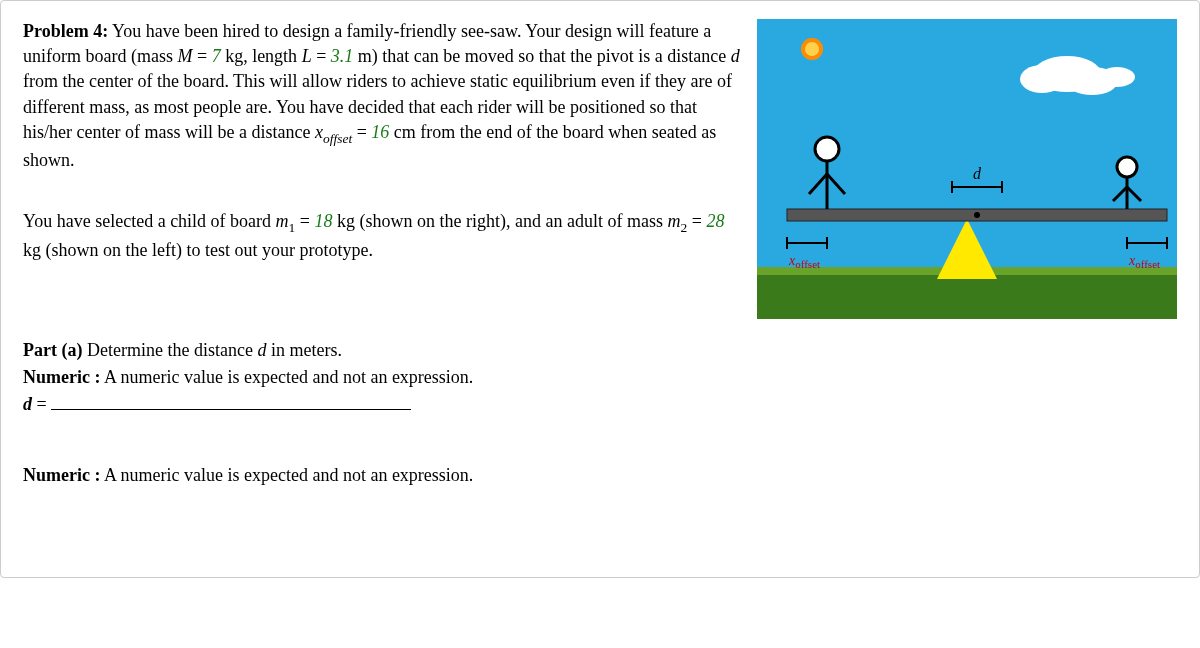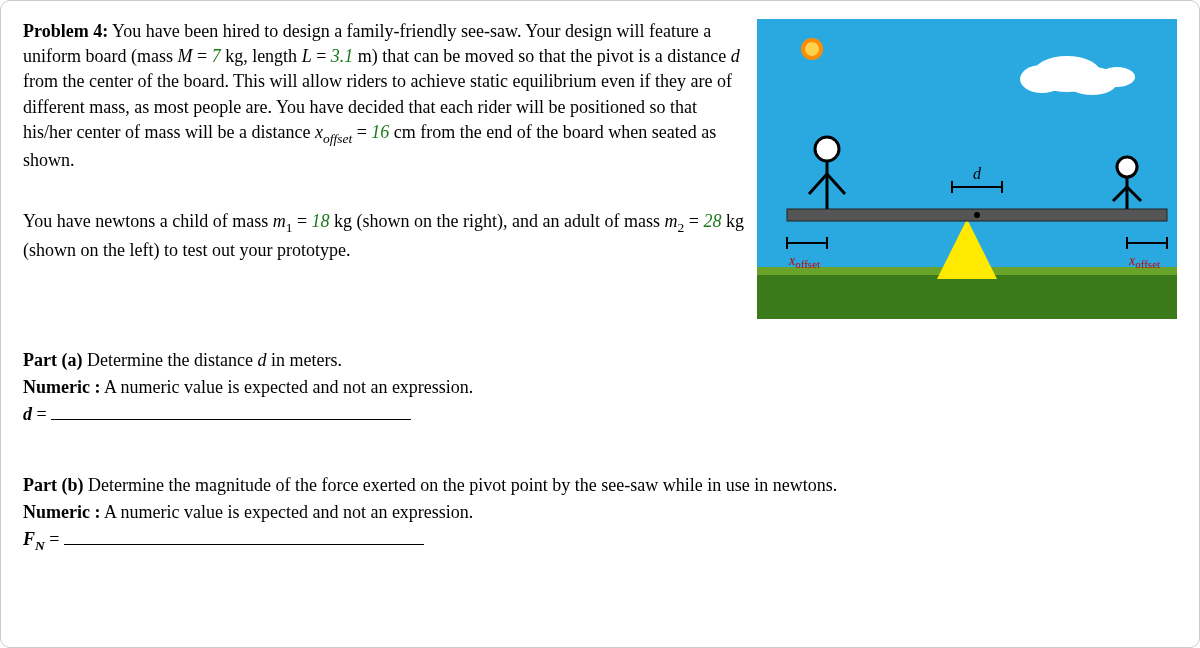--- a/index.html
+++ b/index.html
@@ -5,24 +5,24 @@
   body {
     font-family: 'Times New Roman', Times, serif;
     font-size: 18px;
     color: #000;
     margin: 0;
     padding: 0;
     background: #fff;
   }
   .page {
     width: 1200px;
-    height: 648px;
+    height: 578px;
     box-sizing: border-box;
     border: 1px solid #ccc;
-    border-radius: 10px;
+    border-radius: 4px;
     padding: 18px 22px;
     position: relative;
   }
   .top-row {
     display: flex;
     align-items: flex-start;
     gap: 12px;
   }
   .problem-text {
     flex: 1;
@@ -35,21 +35,21 @@
   .italic { font-style: italic; }
   .bold { font-weight: bold; }
   sub { font-size: 0.75em; }
   .diagram {
     width: 420px;
     height: 300px;
     flex-shrink: 0;
     position: relative;
   }
   .part {
-    margin-top: 28px;
+    margin-top: 18px;
     line-height: 1.5;
   }
   .blank {
     display: inline-block;
     border-bottom: 1px solid #000;
     width: 360px;
     vertical-align: baseline;
     height: 1em;
   }
   .spacer { height: 40px; }
@@ -60,21 +60,21 @@
 <div class="page">
   <div class="top-row">
 
     <div class="problem-text">
       <p>
         <span class="bold">Problem 4:</span>
         <span>You have been hired to design a family-friendly see-saw. Your design will feature a uniform board (mass </span><span class="italic">M</span><span> = </span><span class="italic green">7</span><span> kg</span><span>, length </span><span class="italic">L</span><span> = </span><span class="italic green">3.1</span><span> m</span><span>) that can be moved so that the pivot is a distance </span><span class="italic">d</span><span> from the center of the board. This will allow riders to achieve static equilibrium even if they are of different mass, as most people are. You have decided that each rider will be positioned so that his/her center of mass will be a distance </span><span class="italic">x</span><sub class="italic">offset</sub><span> = </span><span class="italic green">16</span><span> cm</span><span> from the end of the board when seated as shown.</span>
       </p>
       <div class="spacer" style="height:18px"></div>
       <p>
-        <span>You have newtons a child of mass </span><span class="italic">m</span><sub>1</sub><span> = </span><span class="italic green">18</span><span> kg</span><span> (shown on the right), and an adult of mass </span><span class="italic">m</span><sub>2</sub><span> = </span><span class="italic green">28</span><span> kg</span><span> (shown on the left) to test out your prototype.</span>
+        <span>You have selected a child of board </span><span class="italic">m</span><sub>1</sub><span> = </span><span class="italic green">18</span><span> kg</span><span> (shown on the right), and an adult of mass </span><span class="italic">m</span><sub>2</sub><span> = </span><span class="italic green">28</span><span> kg</span><span> (shown on the left) to test out your prototype.</span>
       </p>
     </div>
 
     <div class="diagram">
       <svg viewBox="0 0 420 300" width="420" height="300">
 
         <rect x="0" y="0" width="420" height="260" fill="#2aa9e0"></rect>
 
         <circle cx="55" cy="30" r="11" fill="#ff8c00"></circle>
         <circle cx="55" cy="30" r="7" fill="#ffd24d"></circle>
@@ -139,23 +139,17 @@
     <div>
       <span class="bold">Numeric   :</span><span> A numeric value is expected and not an expression.</span>
     </div>
     <div>
       <span class="italic bold">d</span><span> = </span><span class="blank"></span>
     </div>
   </div>
 
   <div class="part" style="margin-top:44px">
     <div>
-      <span class="bold">Part (b)</span><span> Determine the magnitude of the force exerted on the pivot point by the see-saw while in use in newtons.</span>
-    </div>
-    <div>
       <span class="bold">Numeric   :</span><span> A numeric value is expected and not an expression.</span>
-    </div>
-    <div>
-      <span class="italic bold">F</span><sub class="italic bold">N</sub><span> = </span><span class="blank"></span>
     </div>
   </div>
 
 </div>
 
 </body></html>

